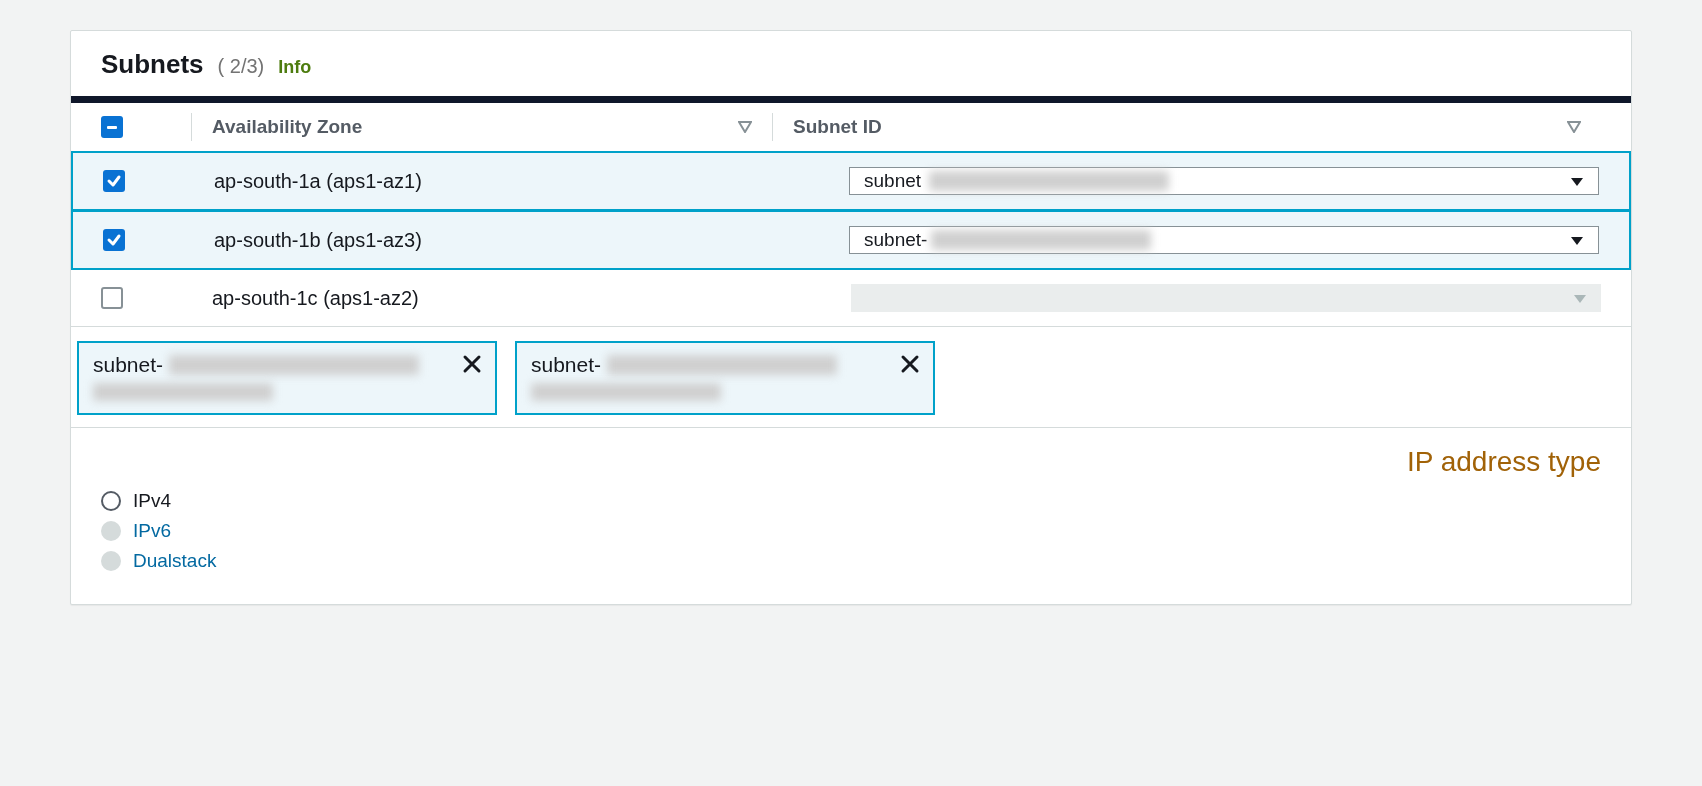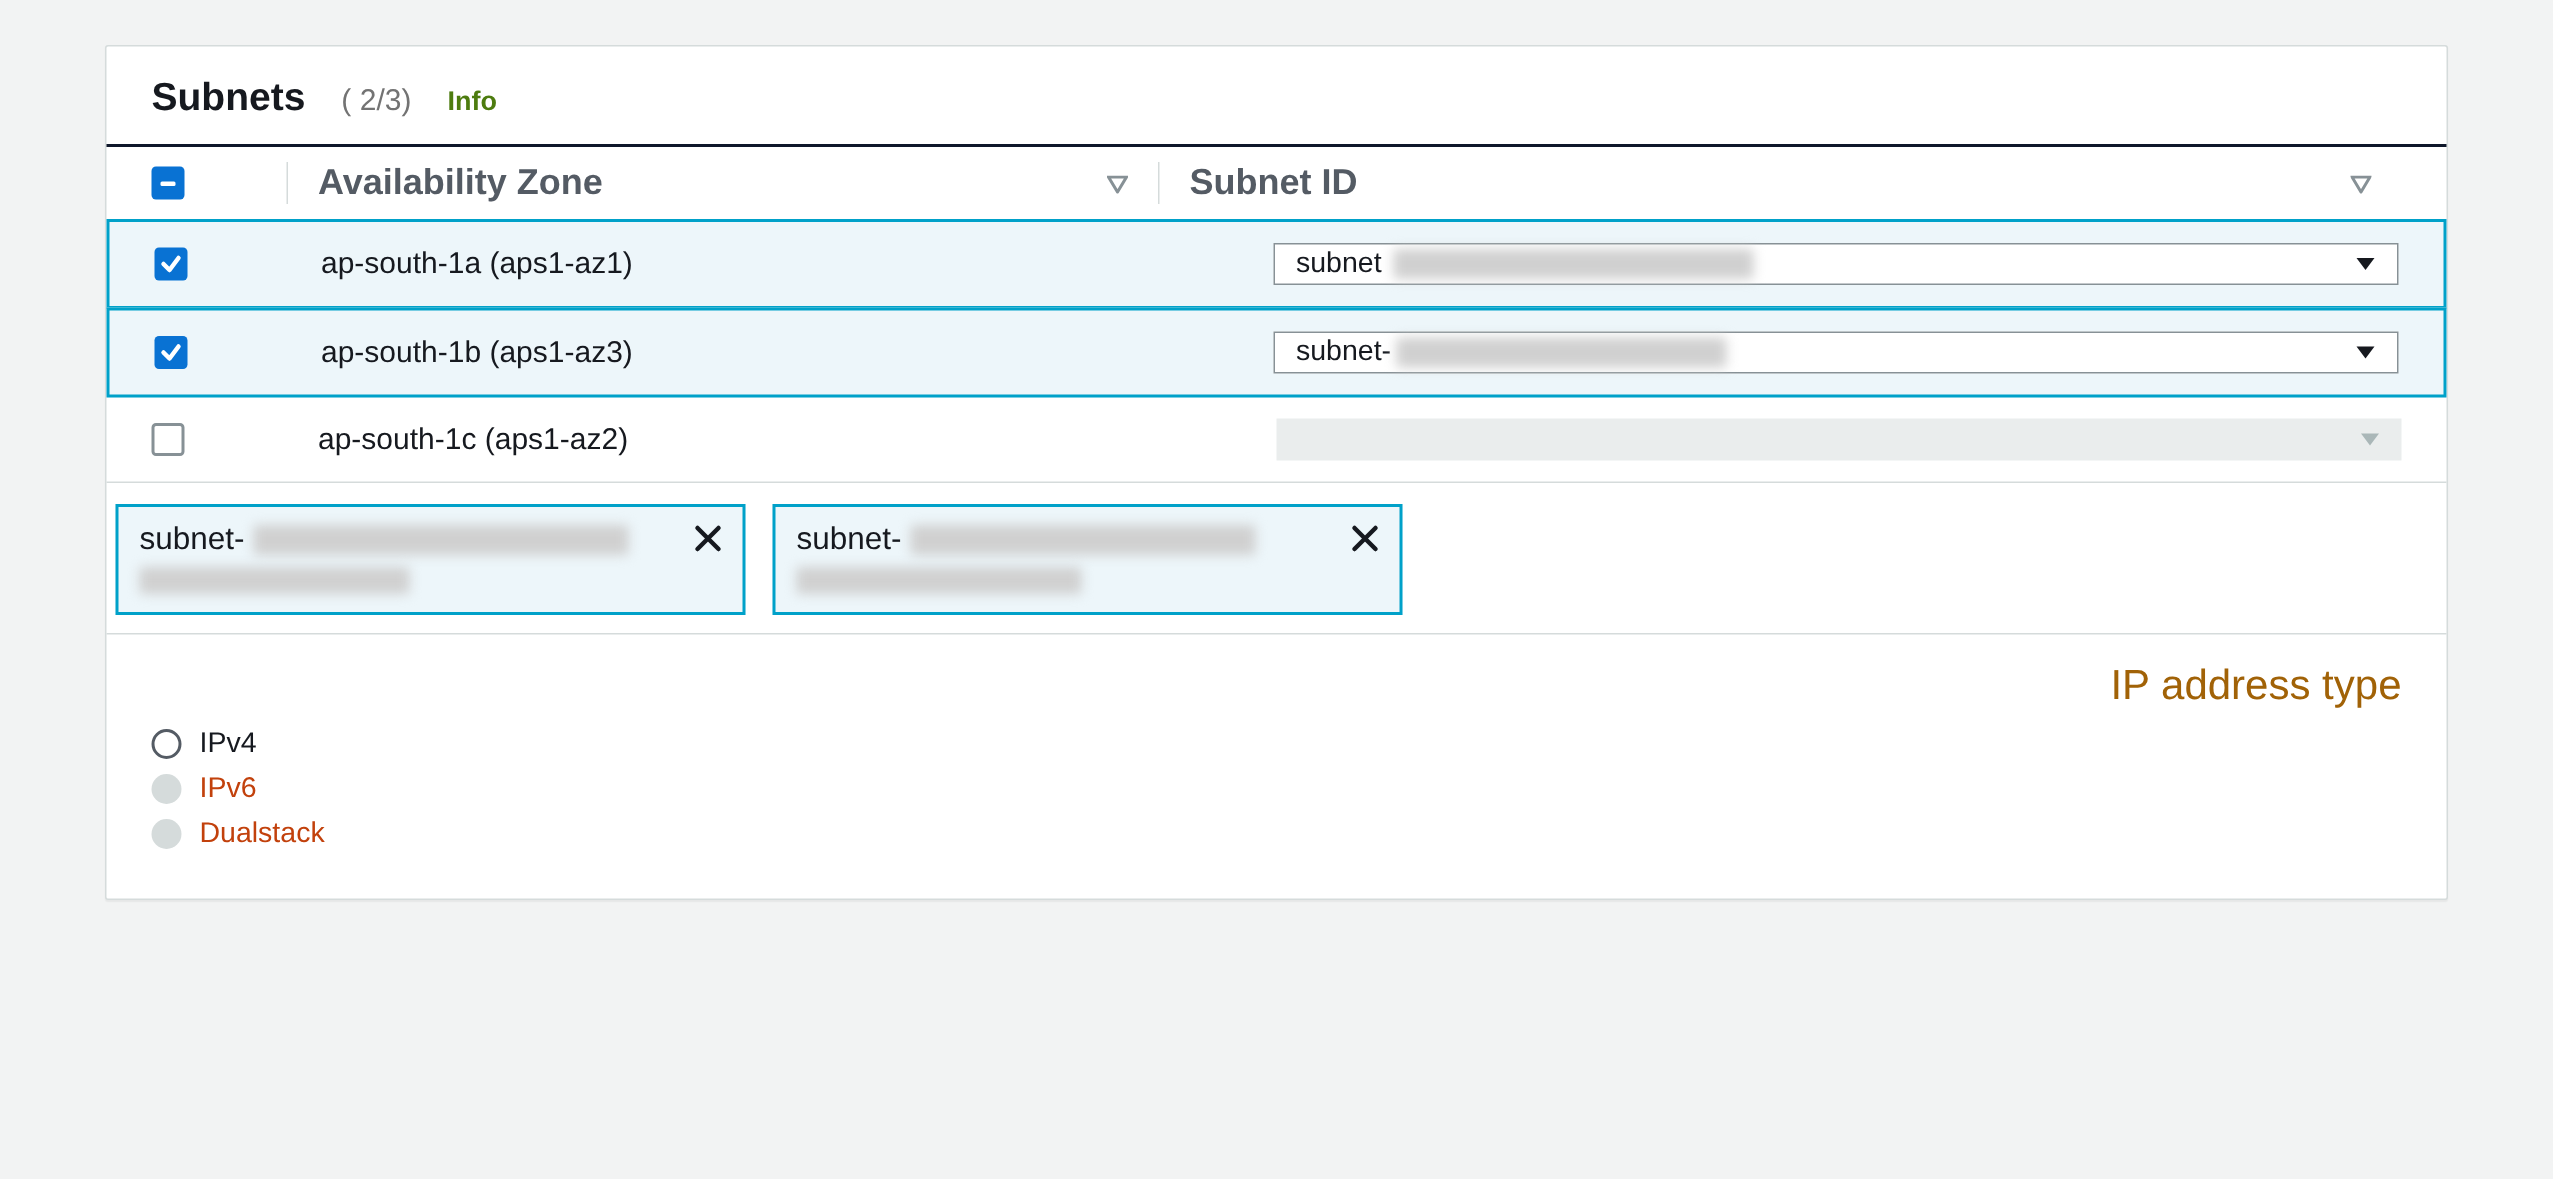--- a/index.html
+++ b/index.html
@@ -11,34 +11,34 @@
   }
   .panel {
     background: #fff;
     border: 1px solid #d5dbdb;
     border-radius: 2px;
     box-shadow: 0 1px 1px rgba(0,0,0,0.05);
   }
   .panel-header {
     display: flex;
     align-items: baseline;
-    gap: 24px;
+    gap: 14px;
     padding: 18px 30px 16px 30px;
-    border-bottom: 2px solid #0f172a;
+    border-bottom: 7px solid #0f172a;
   }
   .panel-title { font-size: 26px; font-weight: 700; }
   .panel-count { font-size: 20px; font-weight: 400; color: #737373; }
   .info-link { font-size: 18px; color: #4d7c0f; font-weight: 700; cursor: pointer; }
 
   .table-head {
     display: flex;
     align-items: center;
     padding: 10px 30px;
     border-bottom: 1px solid #d5dbdb;
-    font-size: 24px;
+    font-size: 19px;
     font-weight: 700;
     color: #545b64;
   }
   .col-check { width: 90px; display:flex; align-items:center; }
   .col-az { flex: 0 0 560px; display:flex; align-items:center; gap:10px; }
   .col-subnet { flex: 1; display:flex; align-items:center; gap:10px;justify-content:flex-end; }
   .sort-icon { color:#879196; margin-left:auto; margin-right:20px; }
   .col-divider { width:1px; height:28px; background:#d5dbdb; margin-right:20px; }
 
   .row {
@@ -114,21 +114,21 @@
   }
 
   .ip-section { padding:18px 30px 24px 30px; }
   .ip-title { font-size:28px; font-weight:400; color:#a16207; margin-bottom:12px;text-align:right; }
   .radio-row { display:flex; align-items:center; gap:12px; font-size:19px; margin-bottom:8px; }
   .radio {
     width:20px; height:20px; border-radius:50%; display:inline-block;
   }
   .radio-enabled { border:2px solid #545b64; background:#fff; cursor:pointer;}
   .radio-disabled { background:#d5dbdb; }
-  .radio-label-disabled { color:#c2410c; }
+  .radio-label-disabled { color:#0369a1; }
 </style>
 </head>
 <body>
 
 <div class="panel">
 
   <div class="panel-header">
     <span class="panel-title">Subnets</span>
     <span class="panel-count">( 2/3)</span>
     <span class="info-link">Info</span>

